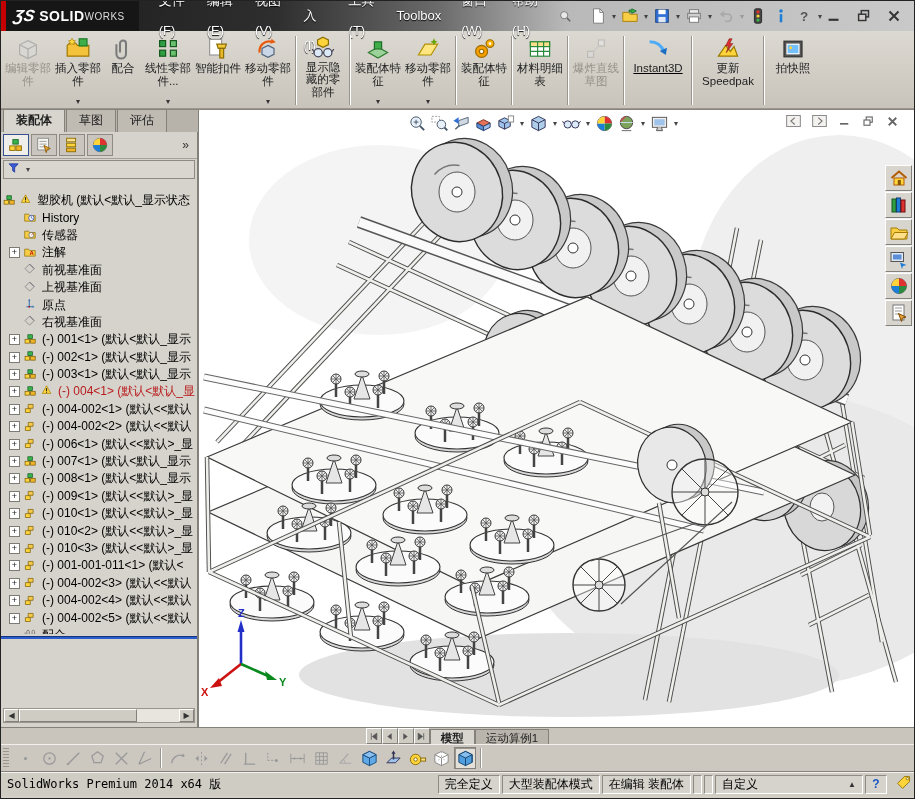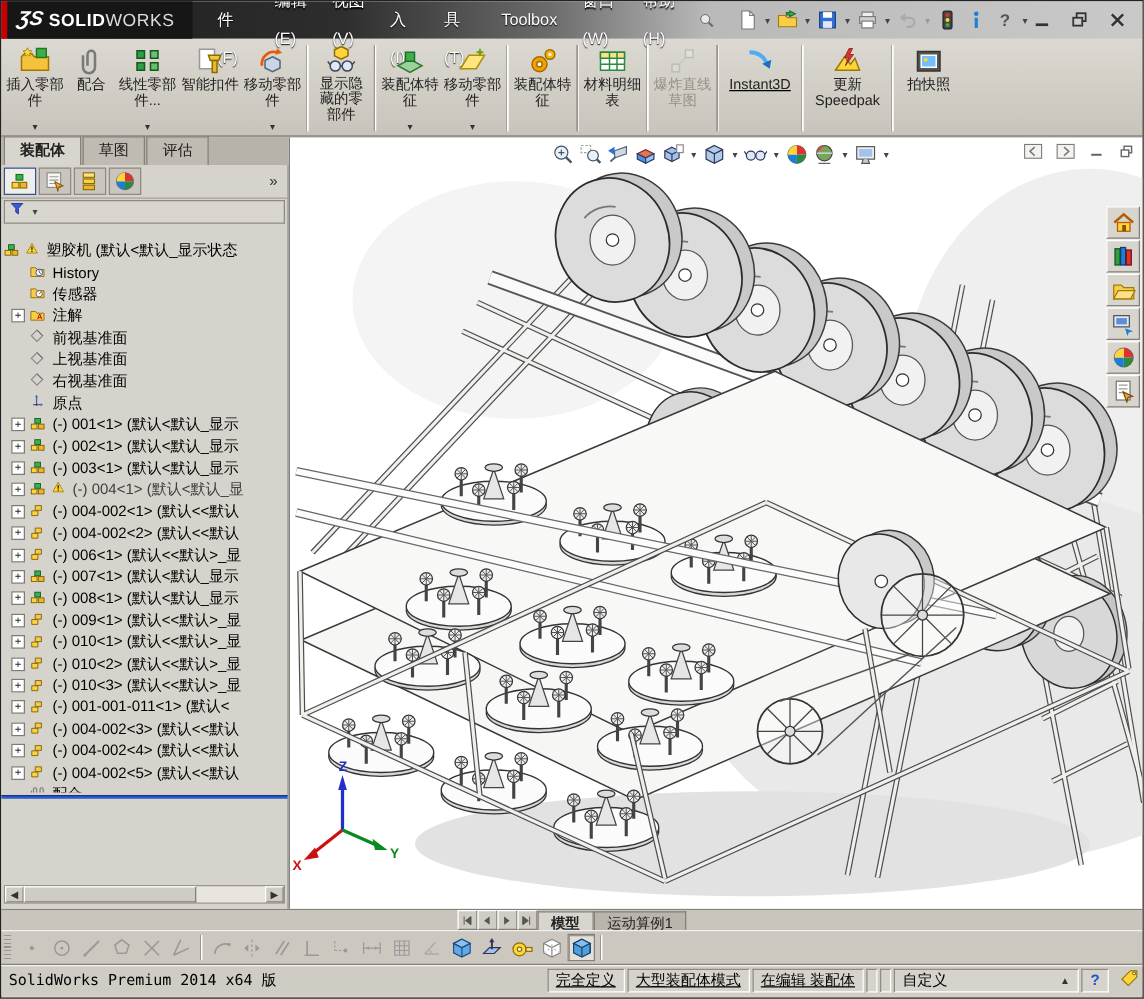--- a/index.html
+++ b/index.html
@@ -6,21 +6,21 @@
   *{box-sizing:border-box;}
   .app{position:relative;width:915px;height:799px;overflow:hidden;
        font-family:"Liberation Sans",sans-serif;background:#d4d0c8;border:1px solid #222;}
   
   .titlebar{height:30px;display:flex;align-items:stretch;
     background:linear-gradient(90deg,#1b1b1b 0%,#2e2e2e 30%,#6b6b6b 48%,#b9b9b9 62%,#c9c9c9 100%);}
   .red-strip{width:6px;background:#c40000;}
   .logo{display:flex;align-items:center;background:#161616;padding:0 14px 0 8px;color:#fff;}
   .logo .glyph{font-style:italic;font-weight:bold;font-size:16px;transform:skewX(-10deg);margin-right:5px;}
   .logo .b{font-weight:bold;font-size:14px;letter-spacing:.5px;}
-  .logo .l{font-weight:300;font-size:14px;letter-spacing:.5px;color:#ddd;}
+  .logo .l{font-weight:300;font-size:10px;letter-spacing:.5px;color:#ddd;}
   .menubar{display:flex;align-items:center;padding-left:10px;}
   .menu-item{color:#fff;font-size:13px;padding:0 10px;line-height:30px;cursor:default;text-shadow:0 1px 1px #000;}
   .pin{display:flex;align-items:center;padding:0 6px;}
   .quickbar{display:flex;align-items:center;gap:1px;padding-left:8px;}
   .qbtn{display:flex;align-items:center;padding:2px;}
   .caret{font-size:8px;color:#444;margin:0 2px;}
   .caret.dis{color:#999;}
   .winctl{margin-left:auto;display:flex;align-items:center;gap:10px;padding-right:10px;}
   .winbtn{width:20px;height:18px;display:flex;align-items:center;justify-content:center;}
   
@@ -28,40 +28,40 @@
       padding:2px 2px 0 2px;border-bottom:1px solid #9a968e;}
   .cmd-btn{display:flex;flex-direction:column;align-items:center;padding:3px 2px 1px 2px;width:50px;flex:none;}
   .cmd-btn .ico{height:26px;display:flex;align-items:center;}
   .cmd-btn .lbl{font-size:11.5px;line-height:12.5px;text-align:center;color:#222;flex:1;}
   .cmd-btn.disabled .lbl{color:#979089;}
   .cmd-btn.disabled .ico{filter:grayscale(1) opacity(.55);}
   .cmd-btn .dd{height:9px;font-size:8px;color:#333;line-height:8px;}
   .cmd-sep{width:2px;margin:3px 2px;background:linear-gradient(90deg,#9a968e 50%,#fff 50%);flex:none;}
   
   .main{display:flex;height:618px;border-top:1px solid #8a867e;}
-  .leftcol{width:230px;flex:none;display:flex;flex-direction:column;background:#cfccc4;}
+  .leftcol{width:197px;flex:none;display:flex;flex-direction:column;background:#cfccc4;}
   .mode-tabs{height:22px;display:flex;align-items:flex-end;background:#b7b3ab;padding-left:2px;gap:1px;}
   .mtab{font-size:12px;padding:2px 12px 3px 12px;border:1px solid #84807a;border-bottom:none;background:#bfbbb3;color:#222;}
   .mtab.active{background:#d8d5ce;font-weight:bold;}
   .feature-panel{flex:1;position:relative;background:#d6d3cc;border-right:1px solid #84807a;display:flex;flex-direction:column;}
   .pane-tabs{height:27px;display:flex;align-items:center;padding:2px 2px;gap:2px;border-bottom:1px solid #a5a19a;}
   .ptab{width:26px;height:22px;display:flex;align-items:center;justify-content:center;border:1px solid #8f8b84;background:#cac6bf;}
   .ptab.active{background:#efeeea;border-color:#35528c;}
   .pane-chevron{margin-left:auto;font-size:12px;color:#333;padding-right:6px;}
   .filter-row{height:19px;display:flex;align-items:center;gap:3px;padding:1px 3px;border:1px solid #8f8b84;margin:1px 2px;background:#d9d6cf;}
   .tree{height:454px;overflow:hidden;padding-top:12px;}
   .tree-row{height:17.4px;display:flex;align-items:center;white-space:nowrap;font-size:12px;color:#000;}
   .tree-row .exp{width:11px;height:11px;flex:none;border:1px solid #7e7a74;background:#fff;font-size:9px;line-height:9px;
       text-align:center;margin:0 4px 0 8px;color:#222;}
   .tree-row .noexp{width:23px;flex:none;}
   .tree-row.root .noexp{width:2px;}
   .tree-row .ticon{flex:none;display:flex;margin-right:4px;}
   .tree-row .wicon{flex:none;display:flex;margin-right:3px;}
   .tree-row .tlabel{overflow:hidden;}
-  .tree-row.hl .tlabel{color:#404040;}
+  .tree-row.hl .tlabel{color:#b91c1c;}
   .rollback{height:3px;background:#2a5ccc;border-top:1px solid #16357e;margin-top:2px;}
   .panel-fill{flex:1;}
   .hscroll{height:15px;margin:0 2px 4px 2px;display:flex;border:1px solid #9a968e;background:#e8e5df;}
   .sbtn{width:15px;height:100%;background:#cfccc4;border:1px solid #fff;border-right-color:#84807a;border-bottom-color:#84807a;
       font-size:8px;display:flex;align-items:center;justify-content:center;color:#333;}
   .sthumb{width:62%;height:100%;background:#cfccc4;border:1px solid #fff;border-right-color:#84807a;border-bottom-color:#84807a;}
   .strack{flex:1;}
   
   .viewport{position:relative;flex:1;background:#fff;border-left:1px solid #84807a;overflow:hidden;}
   #model-svg{position:absolute;left:0;top:0;}
@@ -221,20 +221,32 @@
           <span style="display: inline-flex;">
             <svg width="18" height="18" viewBox="0 0 20 20">
               <path d="M5 5l10 10M15 5L5 15" stroke="#333" stroke-width="2.2"></path>
             </svg>
           </span>
         </span>
       </div>
   </div>
 
   <div class="commandbar" id="commandbar">
+      <div class="cmd-btn disabled">
+        <div class="ico">
+          <span style="display: inline-flex;">
+            <svg width="24" height="24" viewBox="0 0 20 20">
+              <path d="M10 3l7 3.5v8L10 18l-7-3.5v-8z" fill="#dadada" stroke="#8f8f8f"></path>
+              <path d="M3 6.5l7 3.5 7-3.5M10 10v8" fill="none" stroke="#8f8f8f"></path>
+            </svg>
+          </span>
+        </div>
+        <div class="lbl">编辑零部件</div>
+        <div class="dd"></div>
+      </div>
       <div class="cmd-btn">
         <div class="ico">
           <span style="display: inline-flex;">
             <svg width="24" height="24" viewBox="0 0 20 20">
               <path d="M1 7l2-2h5l1.5 2H19v9H1z" fill="#f5c23c" stroke="#a07800"></path>
               <rect x="11" y="1.5" width="6.5" height="6" fill="#3fae49" stroke="#1d7a28"></rect>
               <path d="M5 1l.9 1.8 2 .3-1.4 1.4.3 2L5 5.6 3.2 6.5l.3-2L2.1 3.1l2-.3z" fill="#ffd83d" stroke="#a07800" stroke-width=".5"></path>
             </svg>
           </span>
         </div>
@@ -558,39 +570,39 @@
                   </svg>
                 </span>
               </span>
               <span class="tlabel">上视基准面</span>
             </div>
             <div class="tree-row">
               <span class="noexp"></span>
               <span class="ticon">
                 <span style="display: inline-flex;">
                   <svg width="14" height="14" viewBox="0 0 20 20">
-                    <path d="M8 1.5L14.5 8 8 14.5 1.5 8z" fill="none" stroke="#8a8a8a" stroke-width="1.3"></path>
-                    <path d="M8 1.5L14.5 8" stroke="#556"></path>
-                  </svg>
-                </span>
-              </span>
-              <span class="tlabel">右视基准面</span>
-            </div>
-            <div class="tree-row">
-              <span class="noexp"></span>
-              <span class="ticon">
-                <span style="display: inline-flex;">
-                  <svg width="14" height="14" viewBox="0 0 20 20">
                     <path d="M3.5 12.5h8.5M7.5 3.5v9" fill="none" stroke="#2b6cb0" stroke-width="1.4"></path>
                     <path d="M12 10.8l3 1.7-3 1.7zM5.8 4L7.5 1l1.7 3z" fill="#2b6cb0"></path>
                     <circle cx="7.5" cy="12.5" r="1.2" fill="#c00"></circle>
                   </svg>
                 </span>
               </span>
               <span class="tlabel">原点</span>
+            </div>
+            <div class="tree-row">
+              <span class="noexp"></span>
+              <span class="ticon">
+                <span style="display: inline-flex;">
+                  <svg width="14" height="14" viewBox="0 0 20 20">
+                    <path d="M8 1.5L14.5 8 8 14.5 1.5 8z" fill="none" stroke="#8a8a8a" stroke-width="1.3"></path>
+                    <path d="M8 1.5L14.5 8" stroke="#556"></path>
+                  </svg>
+                </span>
+              </span>
+              <span class="tlabel">右视基准面</span>
             </div>
             <div class="tree-row">
               <span class="exp">+</span>
               <span class="ticon">
                 <span style="display: inline-flex;">
                   <svg width="14" height="14" viewBox="0 0 20 20">
                     <rect x="1.5" y="9" width="6.5" height="5.5" fill="#ffd43b" stroke="#7a5c00"></rect>
                     <rect x="9.5" y="9" width="6.5" height="5.5" fill="#f0b429" stroke="#7a5c00"></rect>
                     <rect x="5.5" y="2.5" width="6.5" height="5.5" fill="#37b24d" stroke="#14591d"></rect>
                   </svg>
@@ -1557,21 +1569,21 @@
             <path d="M10 9.5v8M17 6v8" fill="none" stroke="#17456e"></path>
           </svg>
         </span>
       </span>
       <span class="sksep"></span>
     </div>
 
   <div class="statusbar">
     <span class="status-left">SolidWorks Premium 2014 x64 版</span>
     <span class="sgap"></span>
-    <span id="statusFields" style="display:flex;text-decoration:underline;">
+    <span id="statusFields" style="display:flex;">
         <span class="sfield">完全定义</span>
         <span class="sfield">大型装配体模式</span>
         <span class="sfield">在编辑 装配体</span>
         <span class="sfield thin"></span>
         <span class="sfield thin"></span>
       </span>
     <span class="sfield custom">
       <span>自定义</span>
       <span class="upcaret">▲</span>
     </span>

